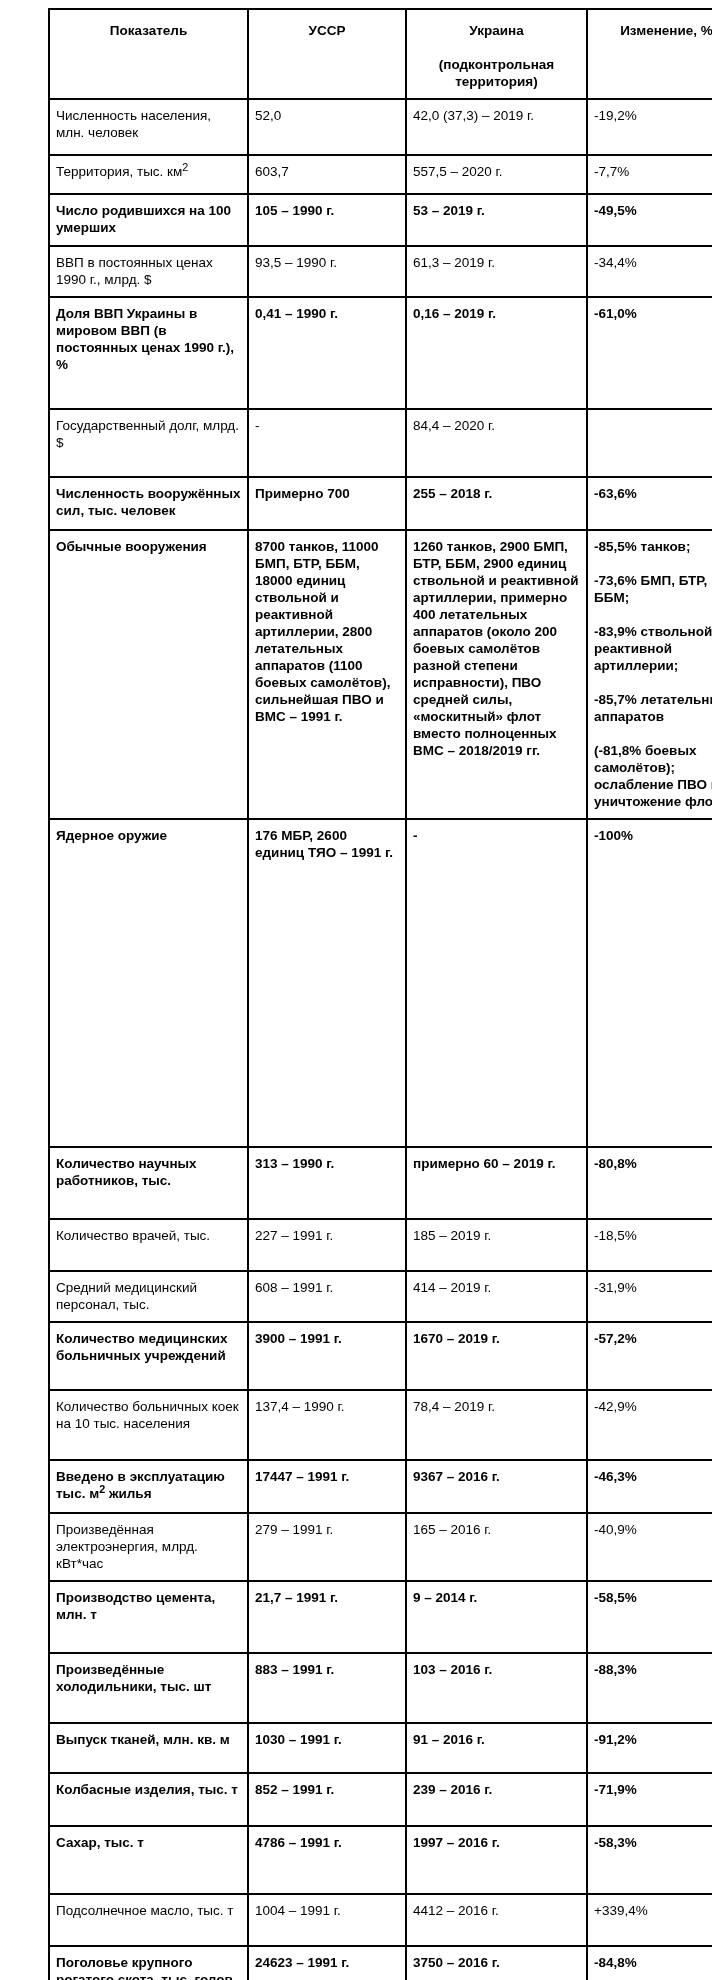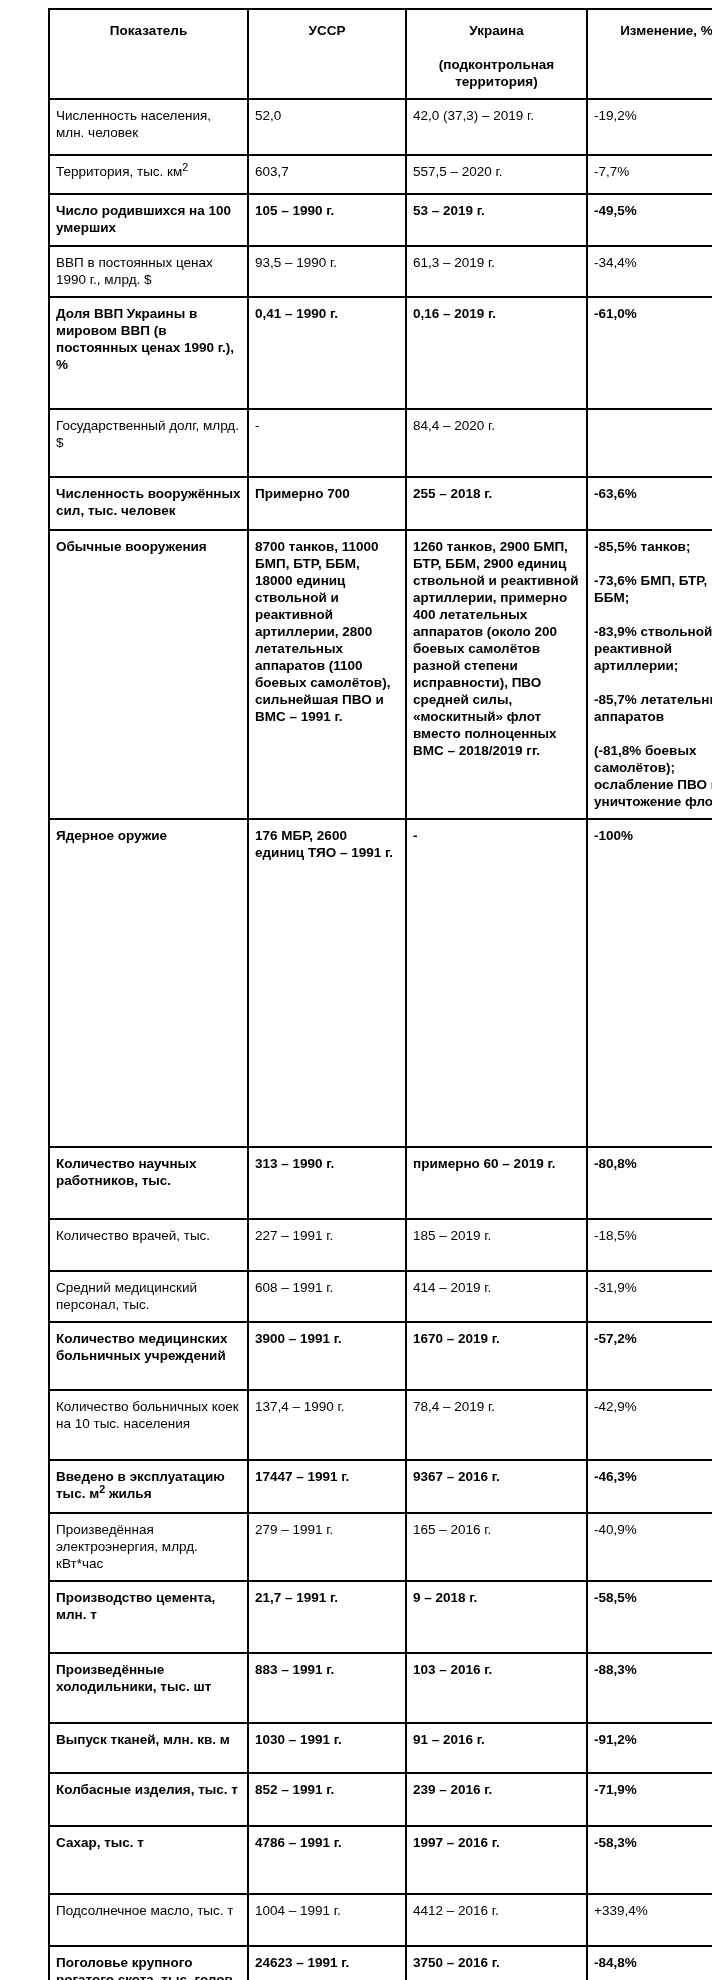--- a/index.html
+++ b/index.html
@@ -166,21 +166,21 @@
         </tr>
         <tr>
           <td>Произведённая электроэнергия, млрд. кВт*час</td>
           <td>279 – 1991 г.</td>
           <td>165 – 2016 г.</td>
           <td>-40,9%</td>
         </tr>
         <tr class="bold">
           <td>Производство цемента, млн. т</td>
           <td>21,7 – 1991 г.</td>
-          <td>9 – 2018 г.</td>
+          <td>9 – 2014 г.</td>
           <td>-58,5%</td>
         </tr>
         <tr class="bold">
           <td>Произведённые холодильники, тыс. шт</td>
           <td>883 – 1991 г.</td>
           <td>103 – 2016 г.</td>
           <td>-88,3%</td>
         </tr>
         <tr class="bold">
           <td>Выпуск тканей, млн. кв. м</td>

